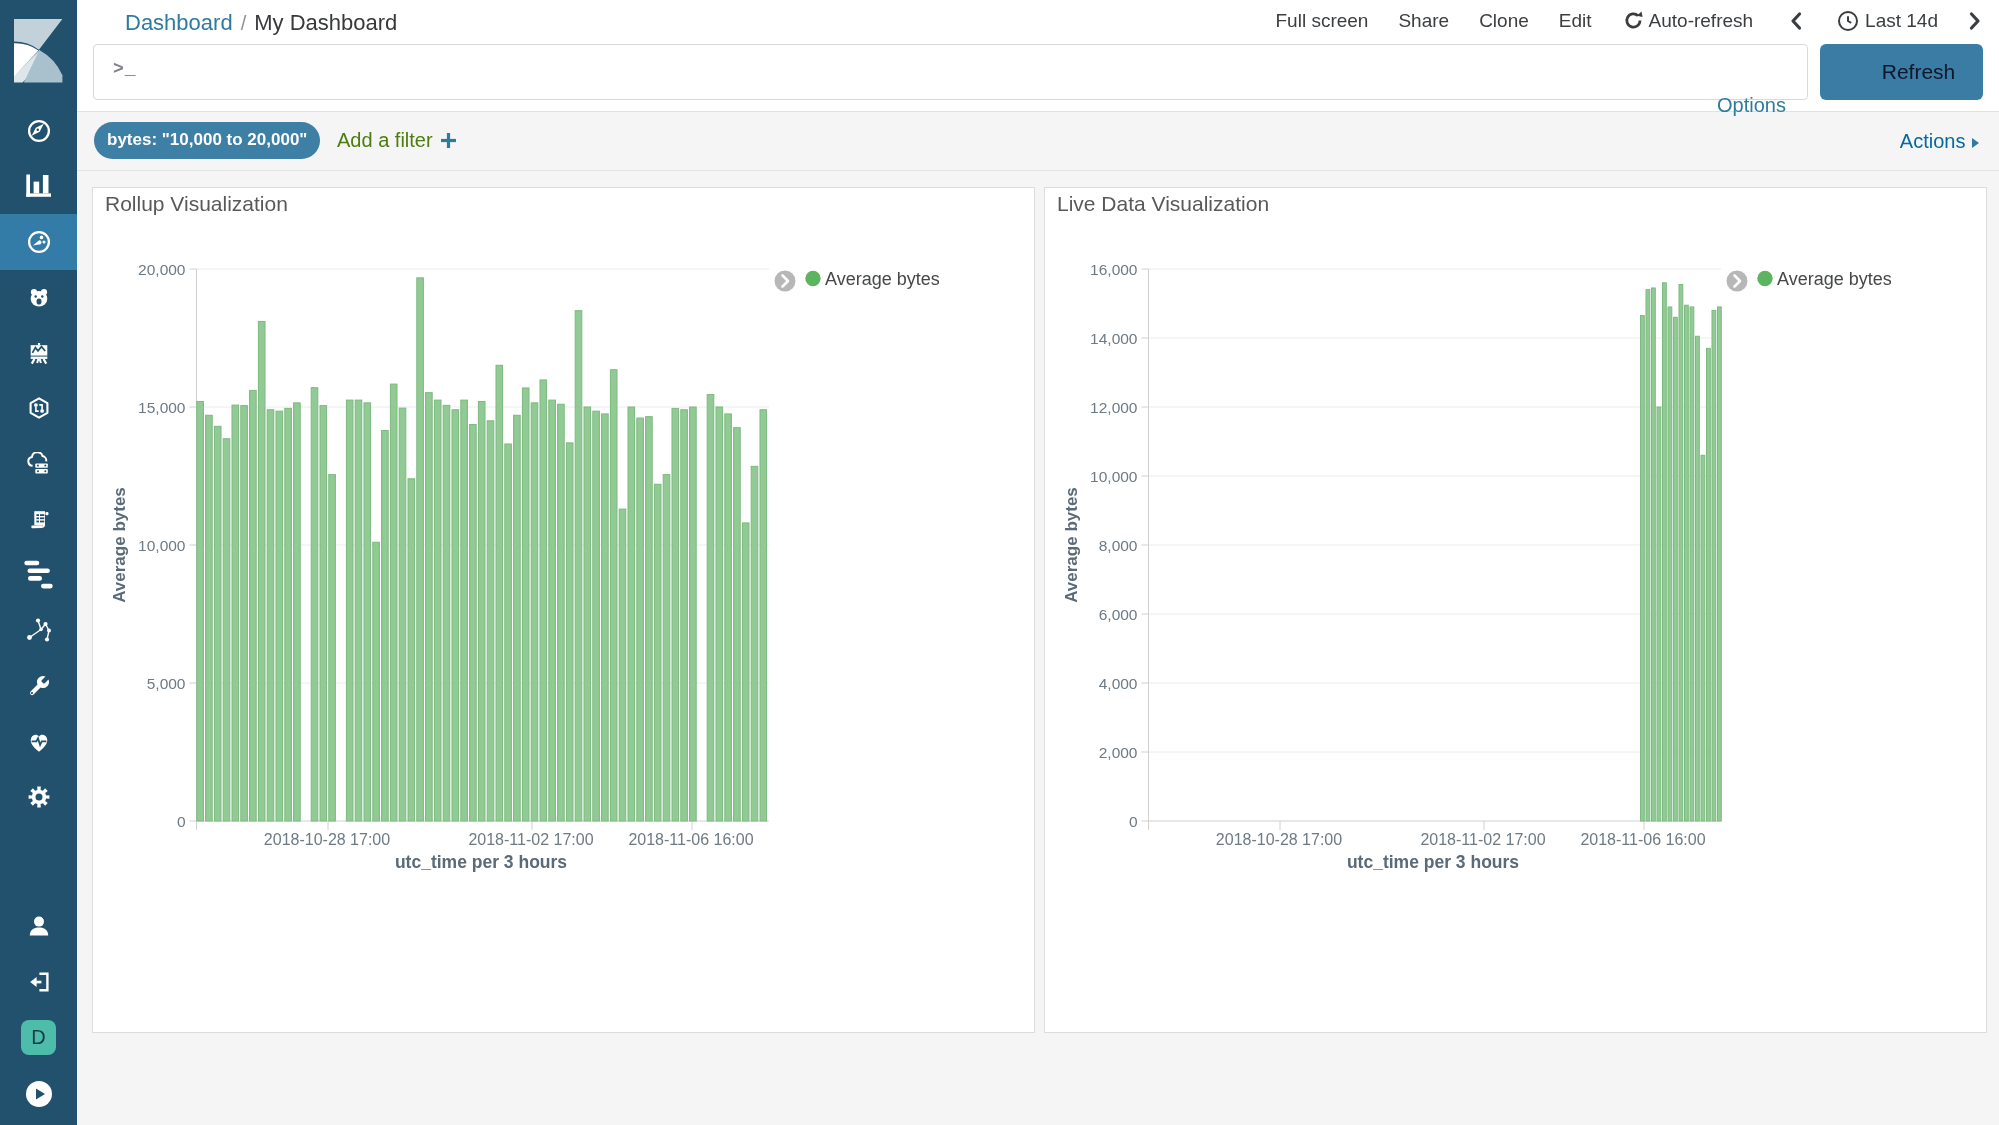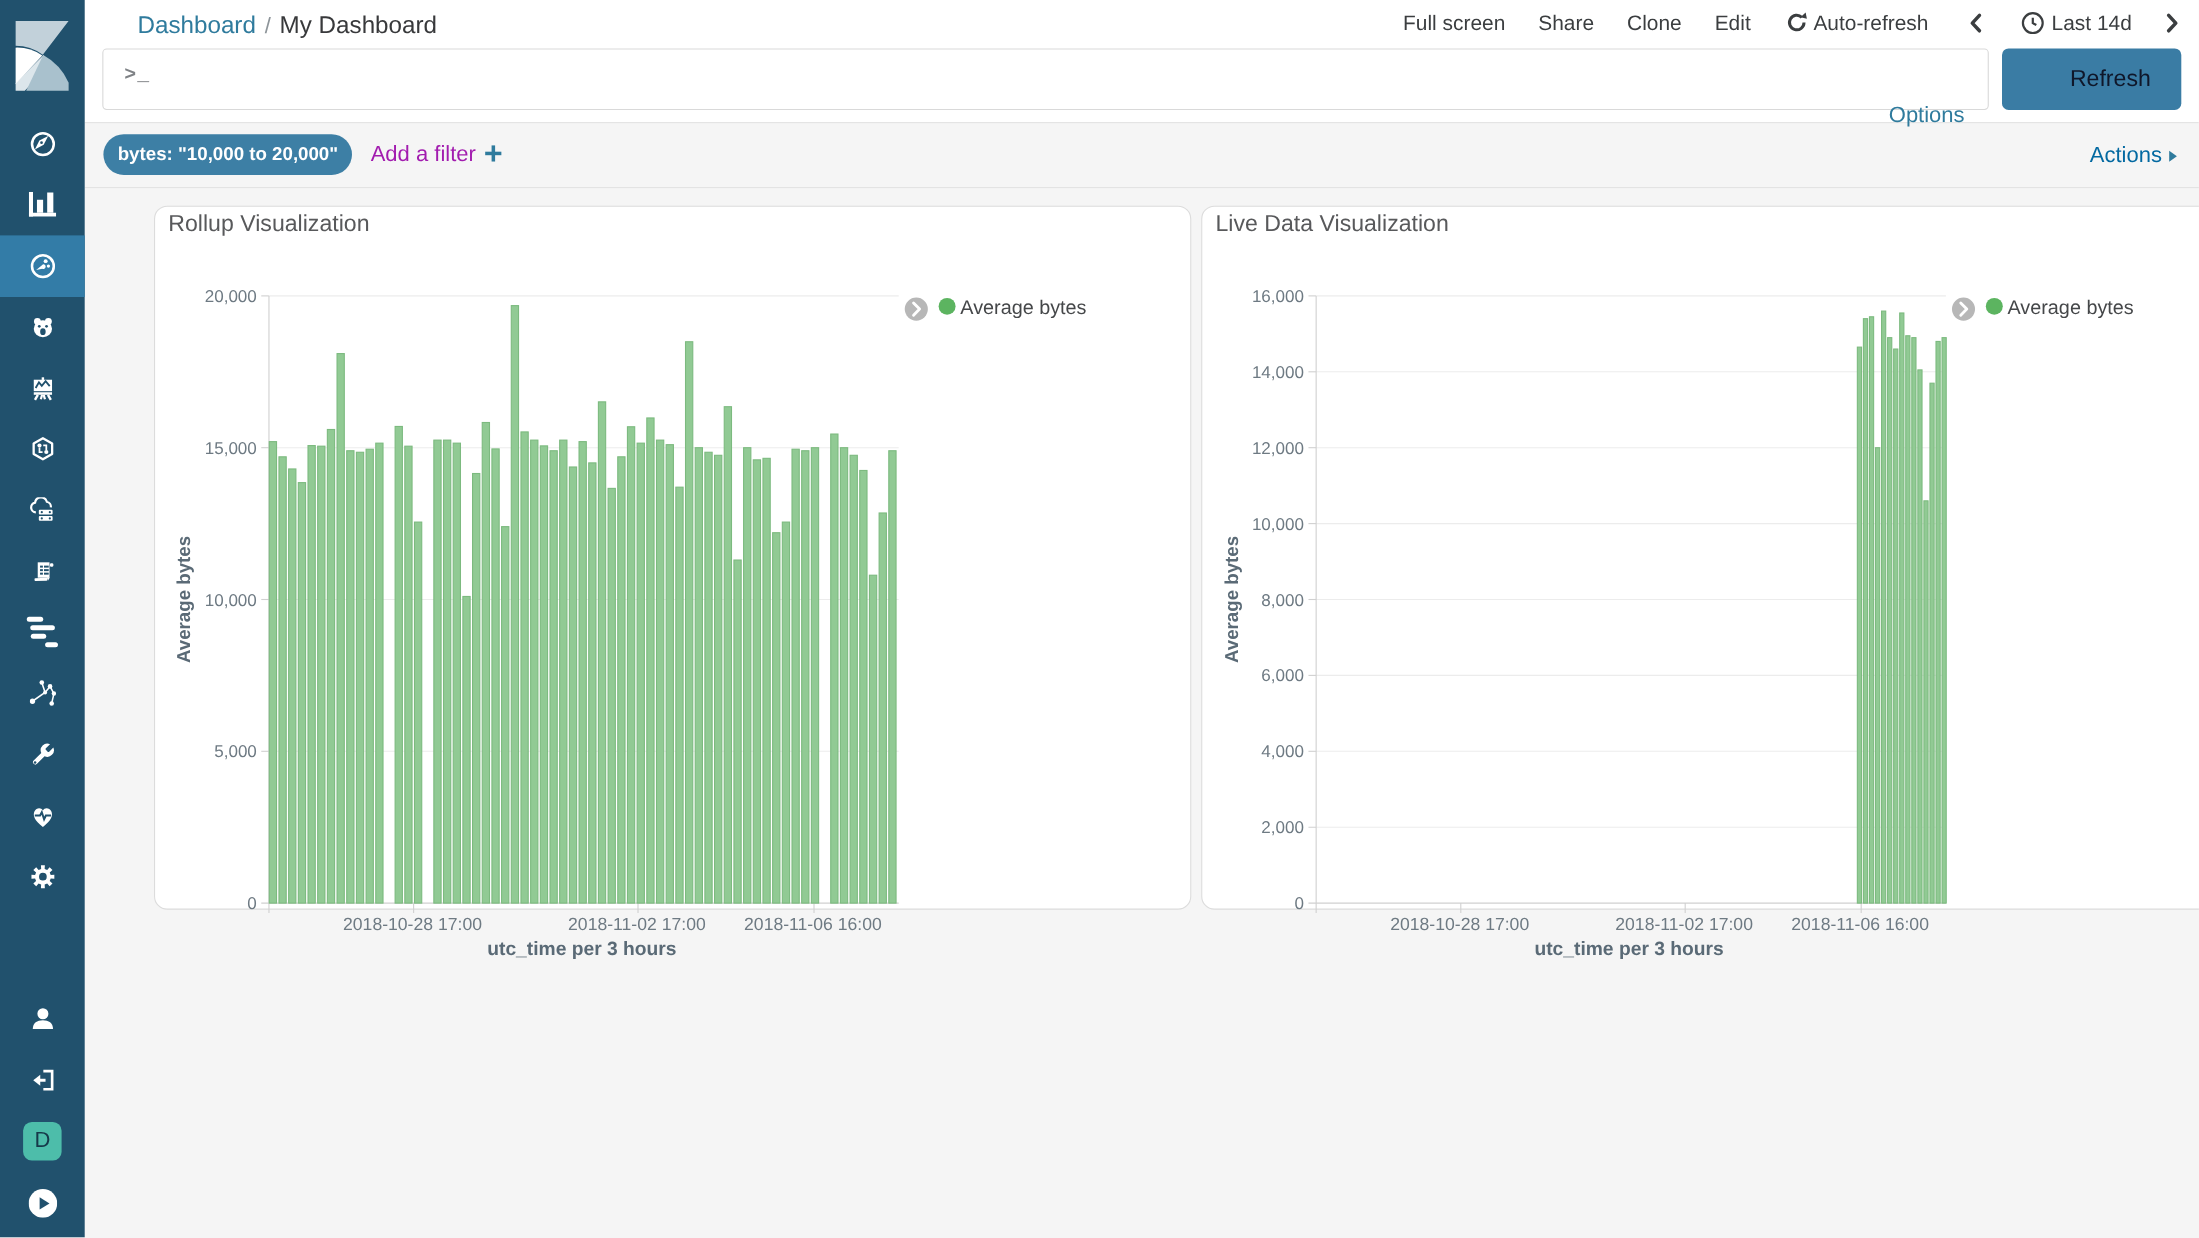--- a/index.html
+++ b/index.html
@@ -15,23 +15,23 @@
 #crumbs .sep { color:#8d9499; padding:0 8px; font-size:20px; }
 #topmenu { position:absolute; top:10px; right:17px; font-size:19px; color:#3b3e40; }
 #topmenu span { margin-left:0; }
 .mitem { display:inline-block; }
 #searchbox { position:absolute; left:93px; top:44px; width:1715px; height:56px; background:#ffffff; border:1px solid #d9d9d9; border-radius:4px; }
 #searchbox .prompt { position:absolute; left:19px; top:14px; font-family:"Liberation Mono",monospace; font-size:18px; font-weight:bold; color:#7f8286; letter-spacing:1px; }
 #searchbox .ph { position:absolute; left:58px; top:13px; font-size:21px; color:#939598; }
 #searchbox .opt { position:absolute; right:21px; top:13px; font-size:20px; color:#2f7b9d;margin-top:36px; }
 #refreshbtn { position:absolute; left:1820px; top:44px; width:163px; height:56px; background:#3a7ca4; border-radius:6px; color:#0f172a; font-size:21px; text-align:center; line-height:56px;padding-left:34px; }
 #pill { position:absolute; left:94px; top:122px; height:37px; padding:0 13px; border-radius:19px; background:#3d7fa5; color:#fff; font-size:17px; font-weight:bold; line-height:36px; }
-#addfilter { position:absolute; left:337px; top:129px; font-size:20px; color:#a21caf; }
+#addfilter { position:absolute; left:337px; top:129px; font-size:20px; color:#4d7c0f; }
 #actions { position:absolute; right:19px; top:130px; font-size:20px; color:#0369a1; }
-.panel { position:absolute; top:187px; width:943px; height:640px; background:#fff; border:1px solid #dcdcdc; border-radius:12px;margin-left:48px; }
+.panel { position:absolute; top:187px; width:943px; height:846px; background:#fff; border:1px solid #dcdcdc; border-radius:0; }
 .ptitle { position:absolute; left:12px; top:4px; font-size:21px; color:#58595b; }
 .chart { position:absolute; left:-1px; top:-1px; }
 svg text { font-family:"Liberation Sans",sans-serif; }
 </style></head>
 <body>
 <div id="header">
   <div id="crumbs"><a href="#">Dashboard</a><span class="sep">/</span><span>My Dashboard</span></div>
   <div id="topmenu">
     <span class="mitem">Full screen</span><span class="mitem" style="margin-left:30px">Share</span><span class="mitem" style="margin-left:30px">Clone</span><span class="mitem" style="margin-left:30px">Edit</span><span class="mitem" style="margin-left:31px"><svg width="21" height="21" viewBox="0 0 20 20" style="vertical-align:-4px">
           <path d="M16.2,10 a6.3,6.3 0 1 1 -1.9,-4.5" fill="none" stroke="#3b3e40" stroke-width="2.6"></path>

